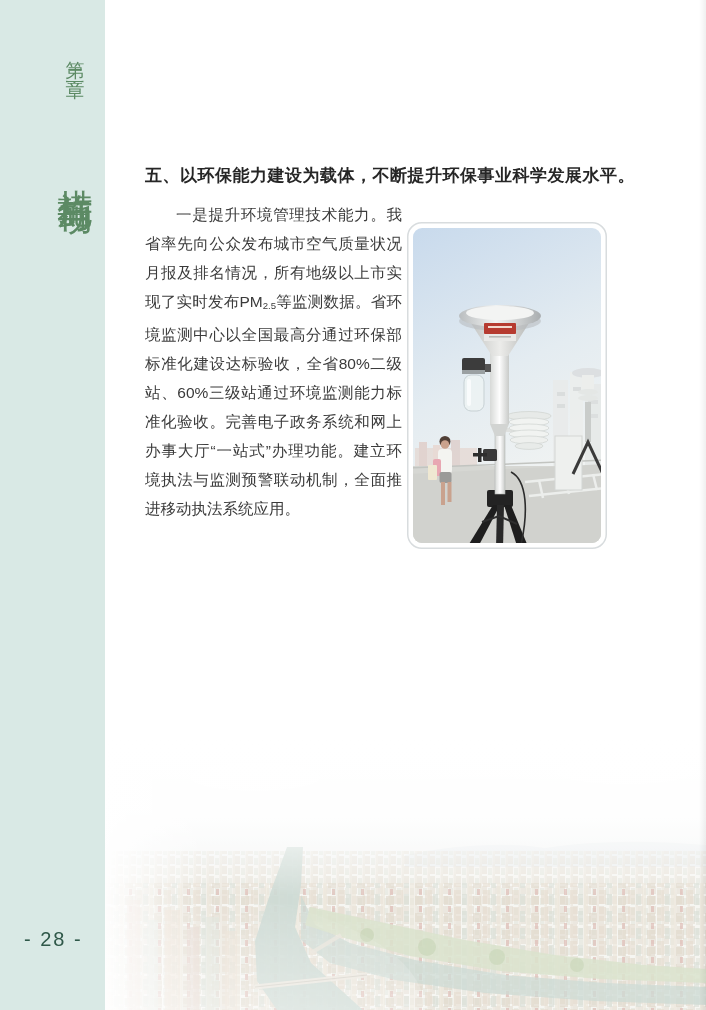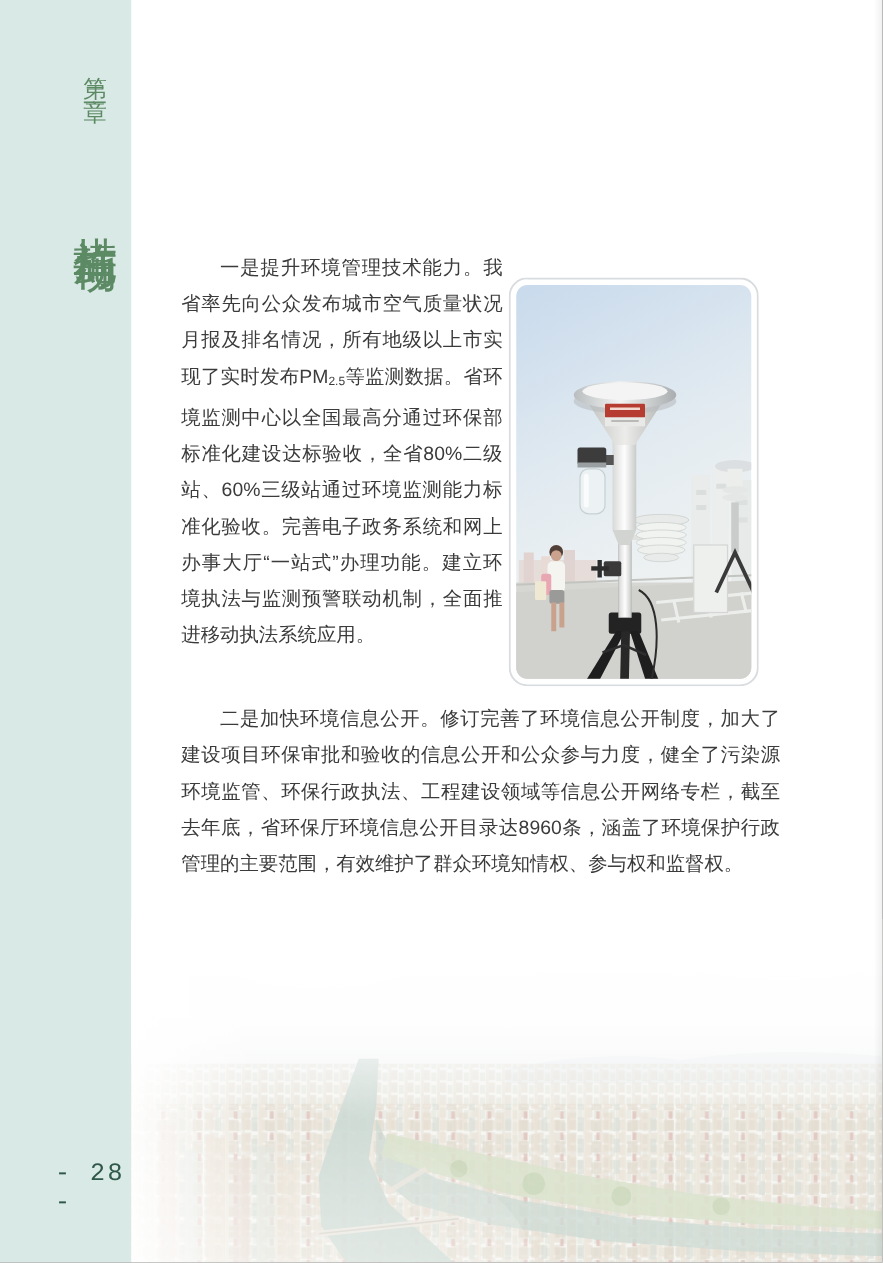--- a/index.html
+++ b/index.html
@@ -17,22 +17,22 @@
     position:absolute; left:62px; top:46px;
     writing-mode:vertical-rl; text-orientation:mixed;
     font-size:19px; letter-spacing:9px; color:var(--sidebar-text, #54815f);
   }
   .sidebar-title {
     position:absolute; left:51px; top:162px;
     writing-mode:vertical-rl; text-orientation:mixed;
     font-size:35px; letter-spacing:3px; color:var(--sidebar-text, #5e8c66);
   }
   .page-number {
-    position:absolute; left:44px; top:928px;
-    font-size:20px; letter-spacing:2px; color:var(--page-number-text, #2f5849);font-family:Liberation Mono, monospace;
+    position:absolute; left:24px; top:928px;
+    font-size:20px; letter-spacing:2px; color:var(--page-number-text, #2f5849);
   }
   
   .heading {
     position:absolute; left:145px; top:164px; width:520px; margin:0;
     font-size:17px; font-weight:bold; color:var(--heading-text, #262626);
     letter-spacing:0.5px; white-space:nowrap;
   }
   .para {
     position:absolute; margin:0;
     font-size:15.5px; line-height:29px; color:var(--body-text, #3b3b3b);
@@ -61,20 +61,21 @@
 <body>
 
 <div class="page">
 
   <aside class="sidebar">
     <div class="chapter-label">第二章</div>
     <div class="sidebar-title">措施与行动</div>
     <div class="page-number">- 28 -</div>
   </aside>
 
+  <h2 class="heading">五、以环保能力建设为载体，不断提升环保事业科学发展水平。</h2>
 
   <p class="para para1"><span>一是提升环境管理技术能力。我省率先向公众发布城市空气质量状况月报及排名情况，所有地级以上市实现了实时发布PM</span><sub>2.5</sub><span>等监测数据。省环境监测中心以全国最高分通过环保部标准化建设达标验收，全省80%二级站、60%三级站通过环境监测能力标准化验收。完善电子政务系统和网上办事大厅“一站式”办理功能。建立环境执法与监测预警联动机制，全面推进移动执法系统应用。</span></p>
 
   <figure class="photo">
     <svg viewBox="0 0 200 327">
       <defs>
         <clipPath id="ph-clip">
             <rect x="6" y="6" width="188" height="315" rx="9"></rect>
           </clipPath>
         <linearGradient id="skyg" x1="0" y1="0" x2="0.3" y2="1">
@@ -196,21 +197,20 @@
         <ellipse cx="93" cy="91" rx="34" ry="7" fill="#f3f4f3"></ellipse>
 
         <rect x="77" y="101" width="32" height="11" rx="1" fill="#b63b30"></rect>
         <rect x="81" y="104" width="24" height="2" fill="#f3d9cf"></rect>
         <rect x="77" y="112" width="32" height="7" fill="#e9e9e7"></rect>
         <rect x="82" y="114" width="22" height="1.6" fill="#b9b9b6"></rect>
       </g>
     </svg>
   </figure>
 
-  <p class="para para2">二是加快环境信息公开。修订完善了环境信息公开制度，加大了建设项目环保审批和验收的信息公开和公众参与力度，健全了污染源环境监管、环保行政执法、工程建设领域等信息公开网络专栏，截至去年底，省环保厅环境信息公开目录达8960条，涵盖了环境保护行政管理的主要范围，有效维护了群众环境知情权、参与权和监督权。</p>
 
   <div class="cityscape">
     <svg viewBox="0 0 601 275" preserveAspectRatio="none">
       <defs>
         <linearGradient id="cs-sky" x1="0" y1="0" x2="0" y2="1">
           <stop offset="0" stop-color="#ffffff"></stop>
           <stop offset="1" stop-color="#edefee"></stop>
         </linearGradient>
         <pattern id="bldg" width="13" height="10" patternUnits="userSpaceOnUse">
           <rect x="0" y="1" width="5" height="8" fill="#d3c9b8"></rect>

